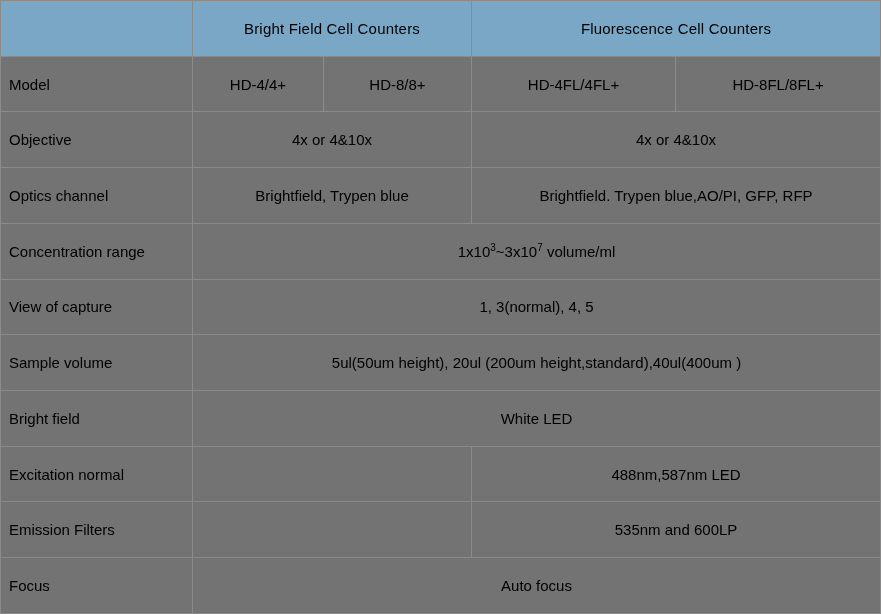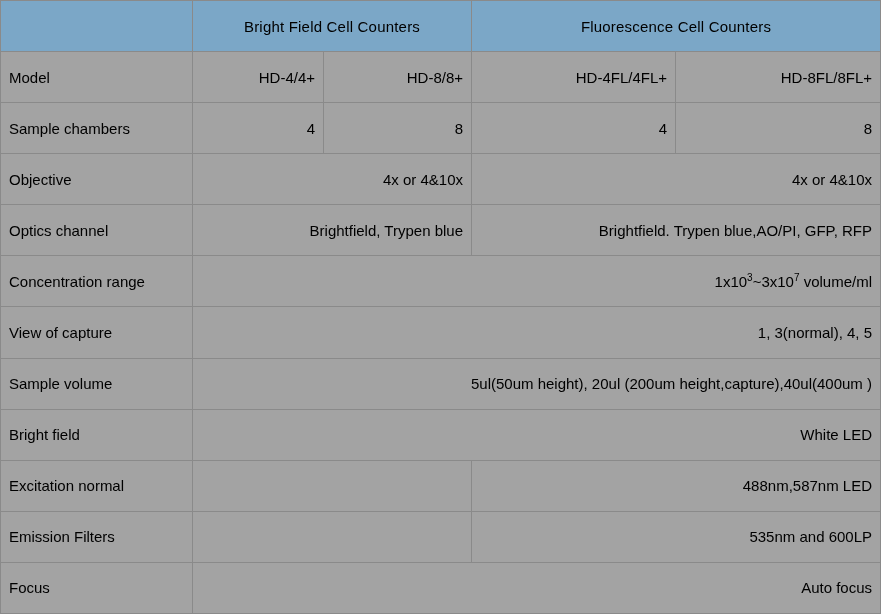--- a/index.html
+++ b/index.html
@@ -20,41 +20,41 @@
     width: 822px;
     height: 614px;
     border: 1px solid #8a8a8a;
   }
   .spec-table td, .spec-table th {
     border: 1px solid #8a8a8a;
     padding: 2px 8px;
     font-size: 15px;
     font-weight: normal;
     vertical-align: middle;
-    background: #a3a3a3;
+    background: #737373;
   }
   .hdr {
     background: #7ba7c7 !important;
     color: #000000;
     font-weight: bold;
     font-size: 17px;
     text-align: center;
     letter-spacing: 0.2px;
   }
   .hdr-blank {
     background: #7ba7c7 !important;
     border-right: 1px solid #8a8a8a;
   }
   .rowlabel {
     text-align: left;
     padding-left: 10px;
     white-space: nowrap;
   }
   .ctr {
-    text-align: right;
+    text-align: center;
   }
   .empty {
     background: #ffffff;
   }
   sup {
     font-size: 10px;
     vertical-align: super;
     line-height: 0;
   }
   col.c-label { width: 192px; }
@@ -82,27 +82,20 @@
     </tr>
 
     <tr>
       <td class="rowlabel">Model</td>
       <td class="ctr">HD-4/4+</td>
       <td class="ctr">HD-8/8+</td>
       <td class="ctr">HD-4FL/4FL+</td>
       <td class="ctr">HD-8FL/8FL+</td>
     </tr>
 
-    <tr>
-      <td class="rowlabel">Sample chambers</td>
-      <td class="ctr">4</td>
-      <td class="ctr">8</td>
-      <td class="ctr">4</td>
-      <td class="ctr">8</td>
-    </tr>
 
     <tr>
       <td class="rowlabel">Objective</td>
       <td class="ctr" colspan="2">4x or 4&amp;10x</td>
       <td class="ctr" colspan="2">4x  or  4&amp;10x</td>
     </tr>
 
 
     <tr>
       <td class="rowlabel">Optics channel</td>
@@ -115,21 +108,21 @@
       <td class="ctr" colspan="4"><span>1x10</span><sup>3</sup><span>~3x10</span><sup>7</sup><span> volume/ml</span></td>
     </tr>
 
     <tr>
       <td class="rowlabel">View of capture</td>
       <td class="ctr" colspan="4">1, 3(normal), 4, 5</td>
     </tr>
 
     <tr>
       <td class="rowlabel">Sample  volume</td>
-      <td class="ctr" colspan="4">5ul(50um height), 20ul  (200um height,capture),40ul(400um )</td>
+      <td class="ctr" colspan="4">5ul(50um height), 20ul  (200um height,standard),40ul(400um )</td>
     </tr>
 
     <tr>
       <td class="rowlabel">Bright field</td>
       <td class="ctr" colspan="4">White LED</td>
     </tr>
 
     <tr>
       <td class="rowlabel">Excitation normal</td>
       <td class="ctr empty" colspan="2"></td>

